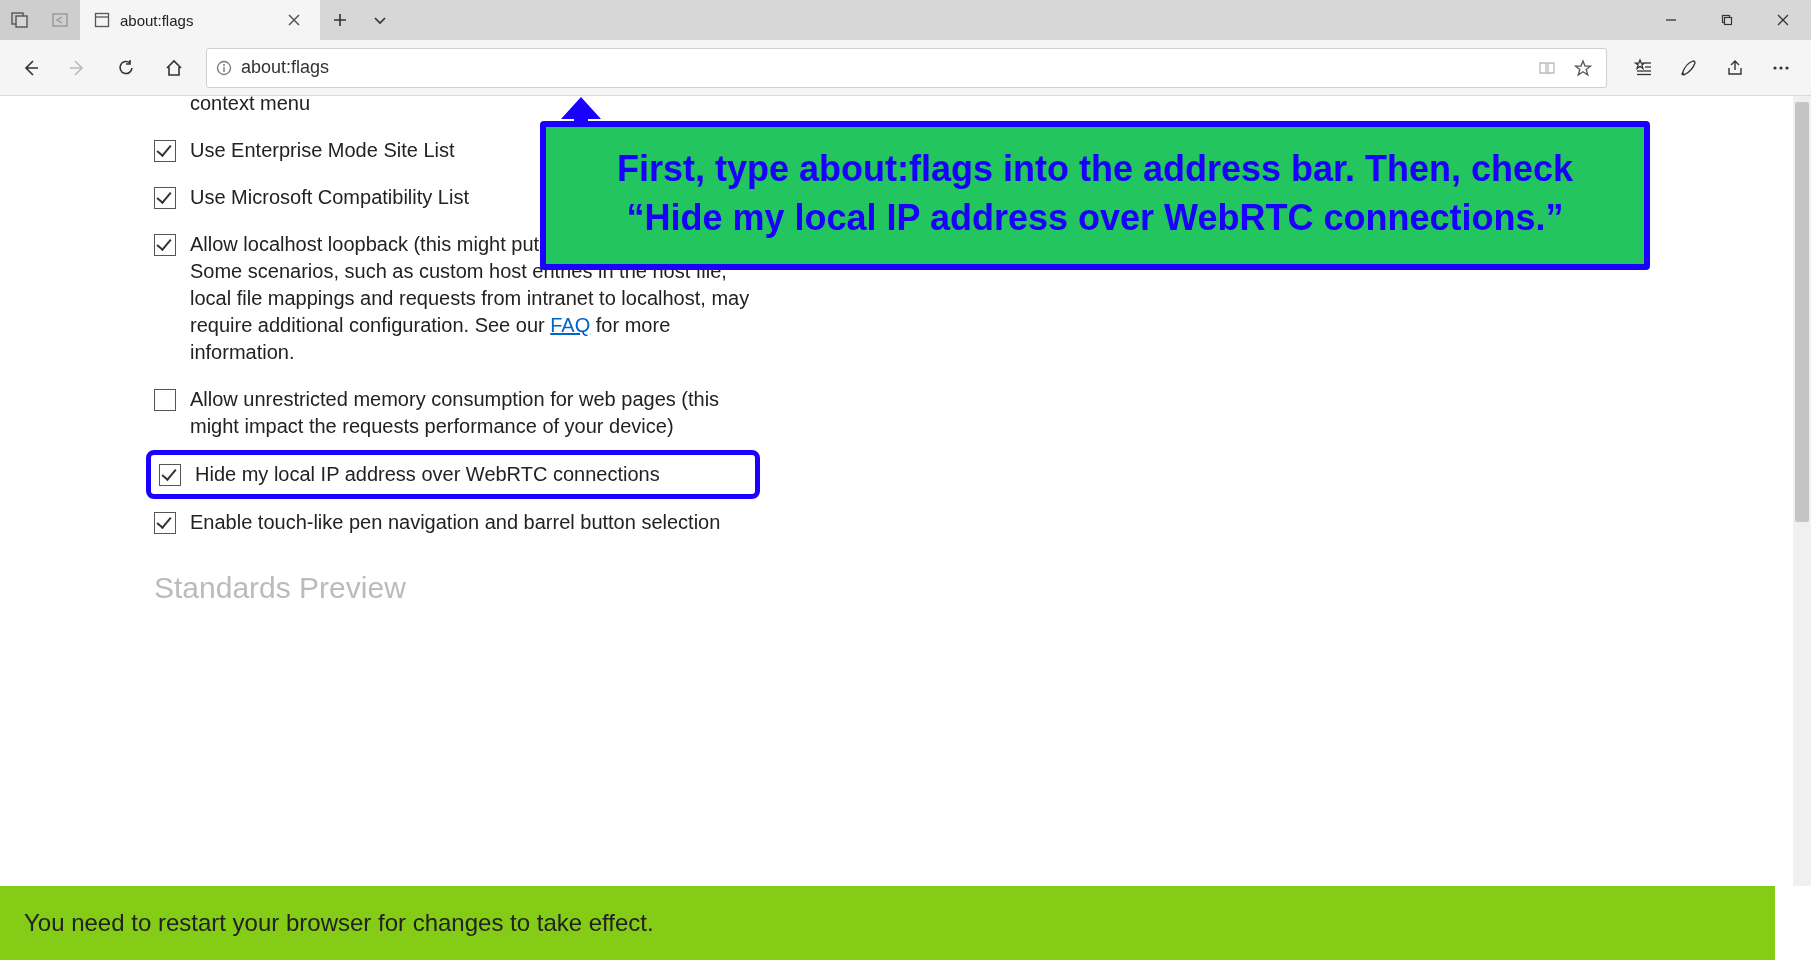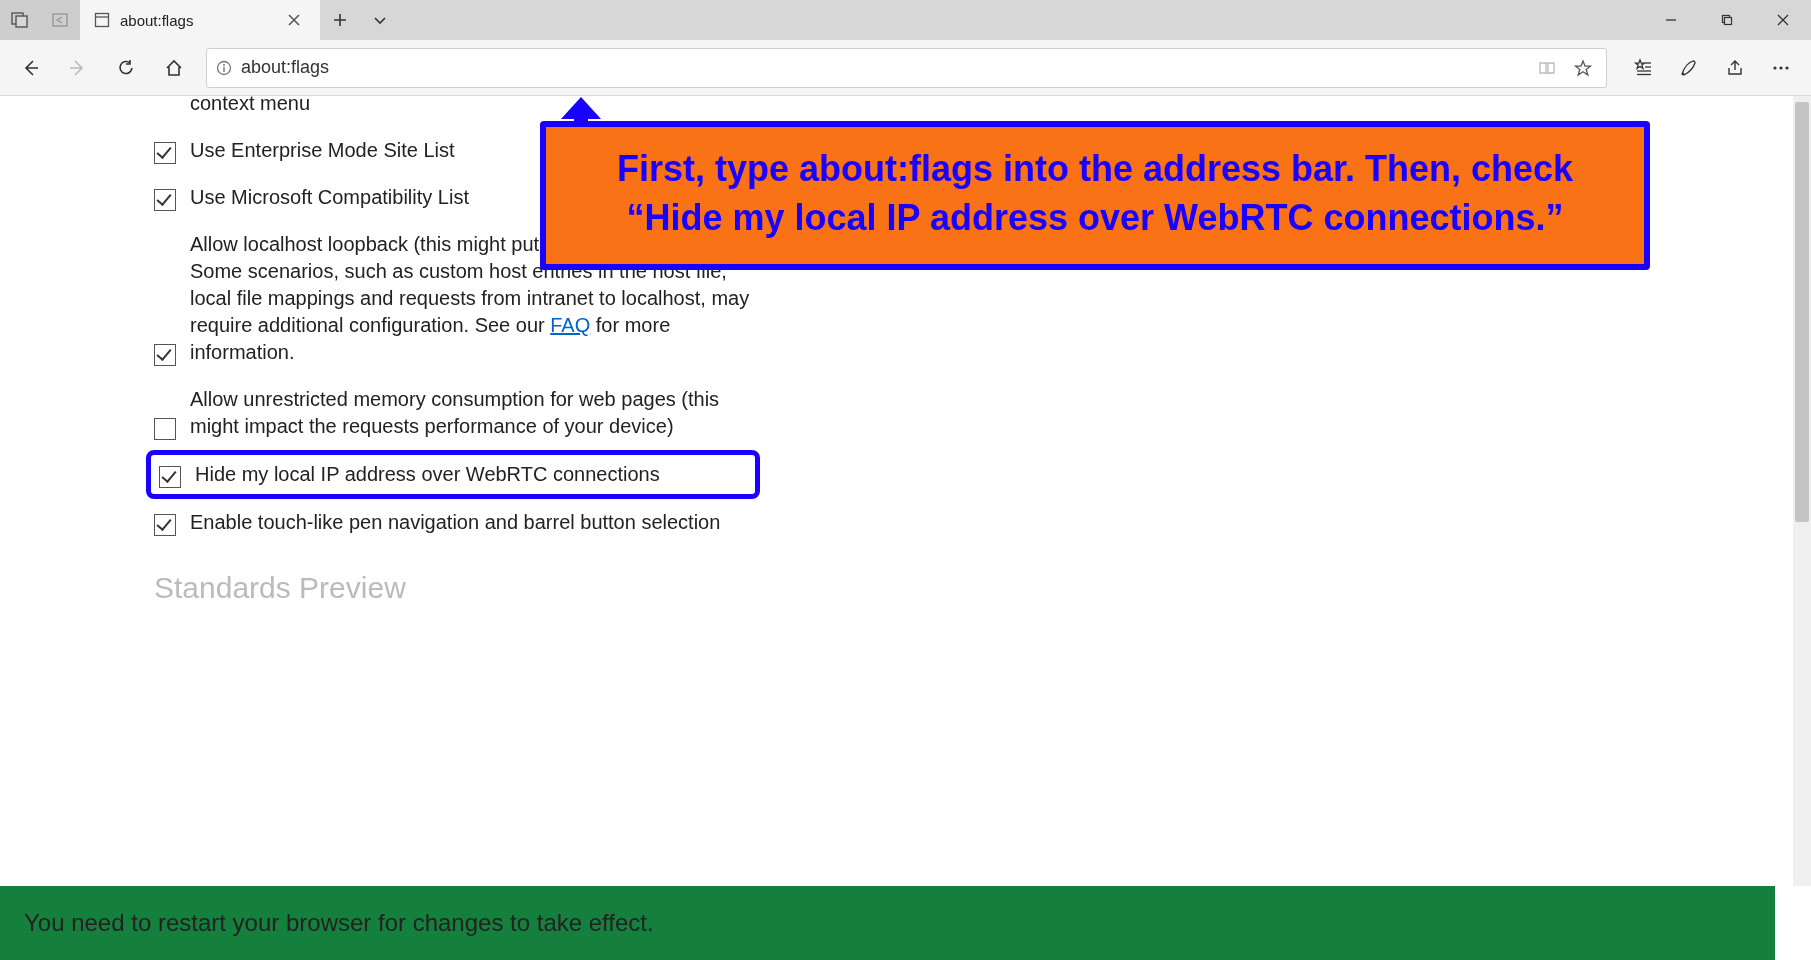--- a/index.html
+++ b/index.html
@@ -75,21 +75,21 @@
     padding: 0 0 0 0;
   }
   .settings-list {
     padding: 0 0 0 154px;
     max-width: 760px;
     font-size: 20px;
     color:#222;
     line-height: 1.35;
   }
   .opt-row {
-    display:flex; align-items:flex-end; gap:14px;
+    display:flex; align-items:flex-start; gap:14px;
     padding: 10px 0;
   }
   .opt-row.hanging { padding-top:0; margin-top:-6px; }
   .chk {
     flex:0 0 22px; width:22px; height:22px; margin-top:3px;
     border:1.5px solid #555; background:#fff; position:relative;
   }
   .chk.checked::after {
     content:""; position:absolute; left:5px; top:1px;
     width:6px; height:12px; border-right:2px solid #333; border-bottom:2px solid #333;
@@ -117,34 +117,34 @@
   .callout {
     position:absolute; left:540px; top:0;
     width:1110px;
   }
   .callout-arrow {
     position:absolute; left:16px; top:-1px;
   }
   .callout-box {
     position:absolute; left:0; top:25px;
     width:1110px;
-    background:#f97316;
+    background:#22c55e;
     border:6px solid #1a00ff;
     border-radius:4px;
     padding: 18px 24px 22px 24px;
     color:#1a00ff;
     font-size:36px;
     font-weight:700;
     text-align:center;
     line-height:1.35;
   }
   
   .restart-bar {
     position:absolute; left:0; right:18px; bottom:0;
-    height:74px; background:#15803d;
+    height:74px; background:#84cc16;
     display:flex; align-items:center;
     padding: 0 24px;
     font-size:24px; color:#222;
   }
   svg { display:block; }
 </style>
 </head>
 <body>
 
 <div class="titlebar">

